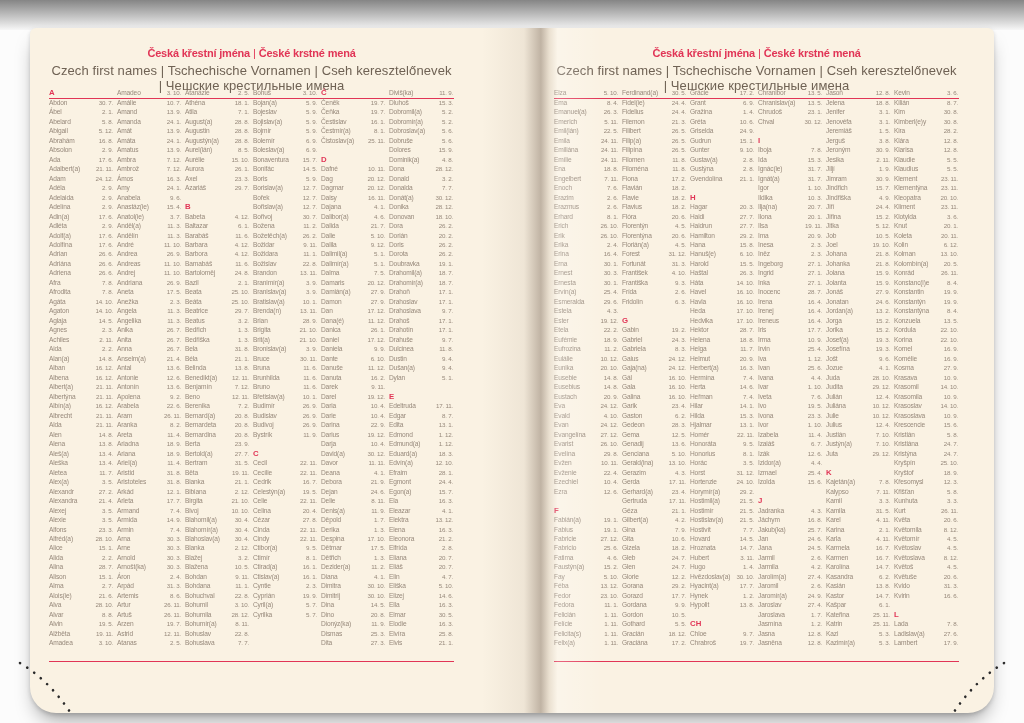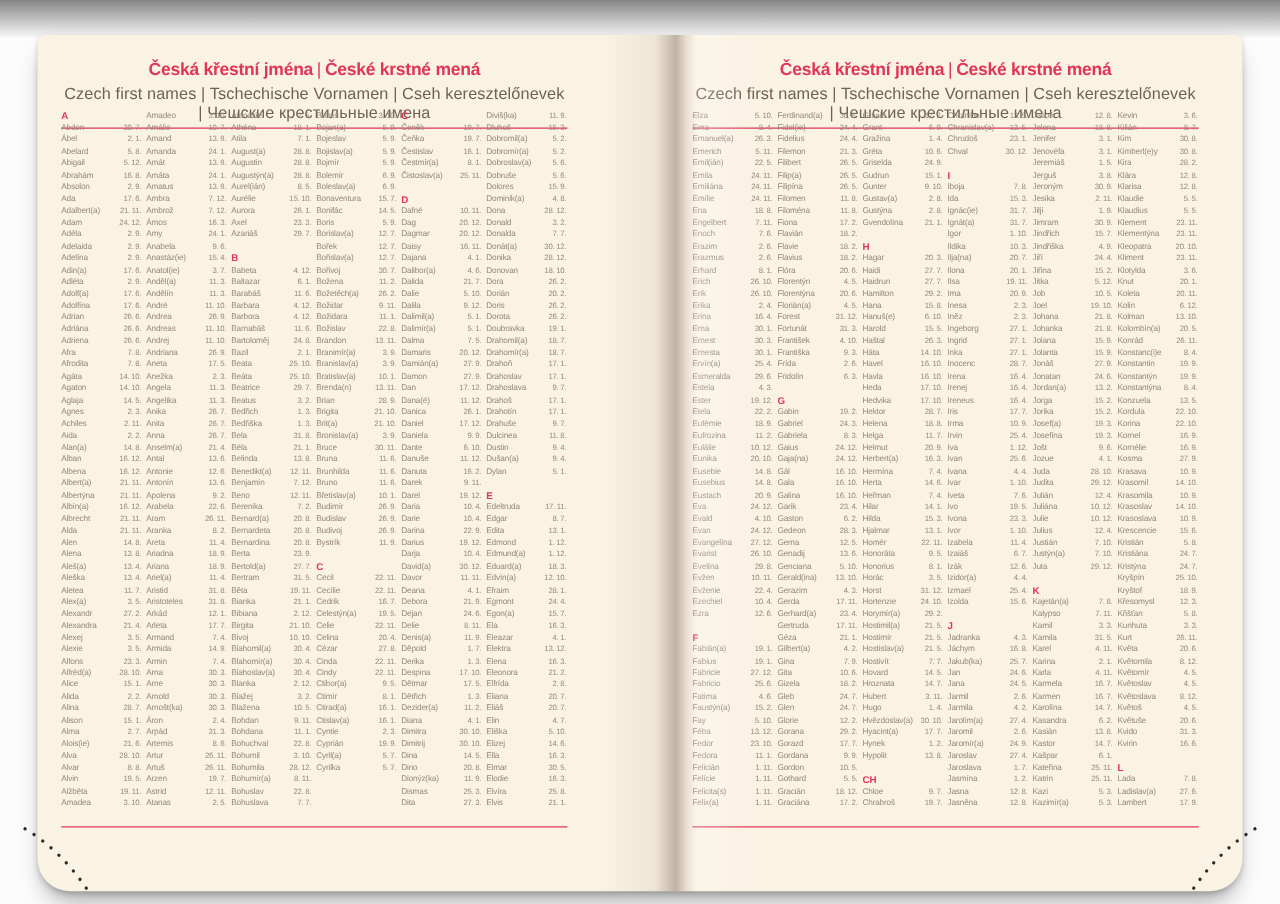--- a/index.html
+++ b/index.html
@@ -17,21 +17,21 @@
     background:var(--page);border-radius:6px 6px 26px 26px;
     box-shadow:0 12px 20px -6px rgba(0,0,0,0.38), 0 2px 4px rgba(0,0,0,0.15);}
   .spine{position:absolute;left:452px;top:0;width:120px;height:100%;
     background:linear-gradient(to right,rgba(0,0,0,0) 0%,rgba(92,62,40,0.07) 35%,
       rgba(58,34,18,0.30) 49%,rgba(92,62,40,0.10) 56%,rgba(255,255,255,0.25) 63%,rgba(0,0,0,0) 100%);
     pointer-events:none;}
   .page{position:absolute;top:0;width:405px;height:685px;}
   .page.left{left:19px;}
   .page.right{left:524px;}
   .hdr{padding-top:19px;text-align:center;}
-  .title{font-size:14px;font-weight:bold;color:var(--accent);letter-spacing:-0.2px;}
+  .title{font-size:11px;font-weight:bold;color:var(--accent);letter-spacing:-0.2px;}
   .title .sep{font-weight:400;padding:0 3px;color:var(--accent);}
   .subtitle{margin-top:4px;font-size:13px;color:var(--subtitle);letter-spacing:0.1px;}
   .rule{height:0;border-top:1.6px solid var(--accent);margin-top:5px;}
   .rule.bottom{position:absolute;left:0;right:0;top:633px;margin:0;}
   .cols{position:absolute;left:0;top:60px;width:405px;display:flex;gap:4px;}
   .col{width:64px;flex:0 0 64px;}
   .cell{height:9.49px;display:flex;justify-content:space-between;align-items:center;overflow:visible;}
   .cell .nm{font-size:6.6px;color:var(--text);white-space:nowrap;letter-spacing:-0.15px;}
   .cell .dt{font-size:6.2px;color:var(--text);white-space:nowrap;letter-spacing:-0.2px;}
   .cell.heading{font-size:7.8px;font-weight:bold;color:var(--accent);justify-content:flex-start;}

